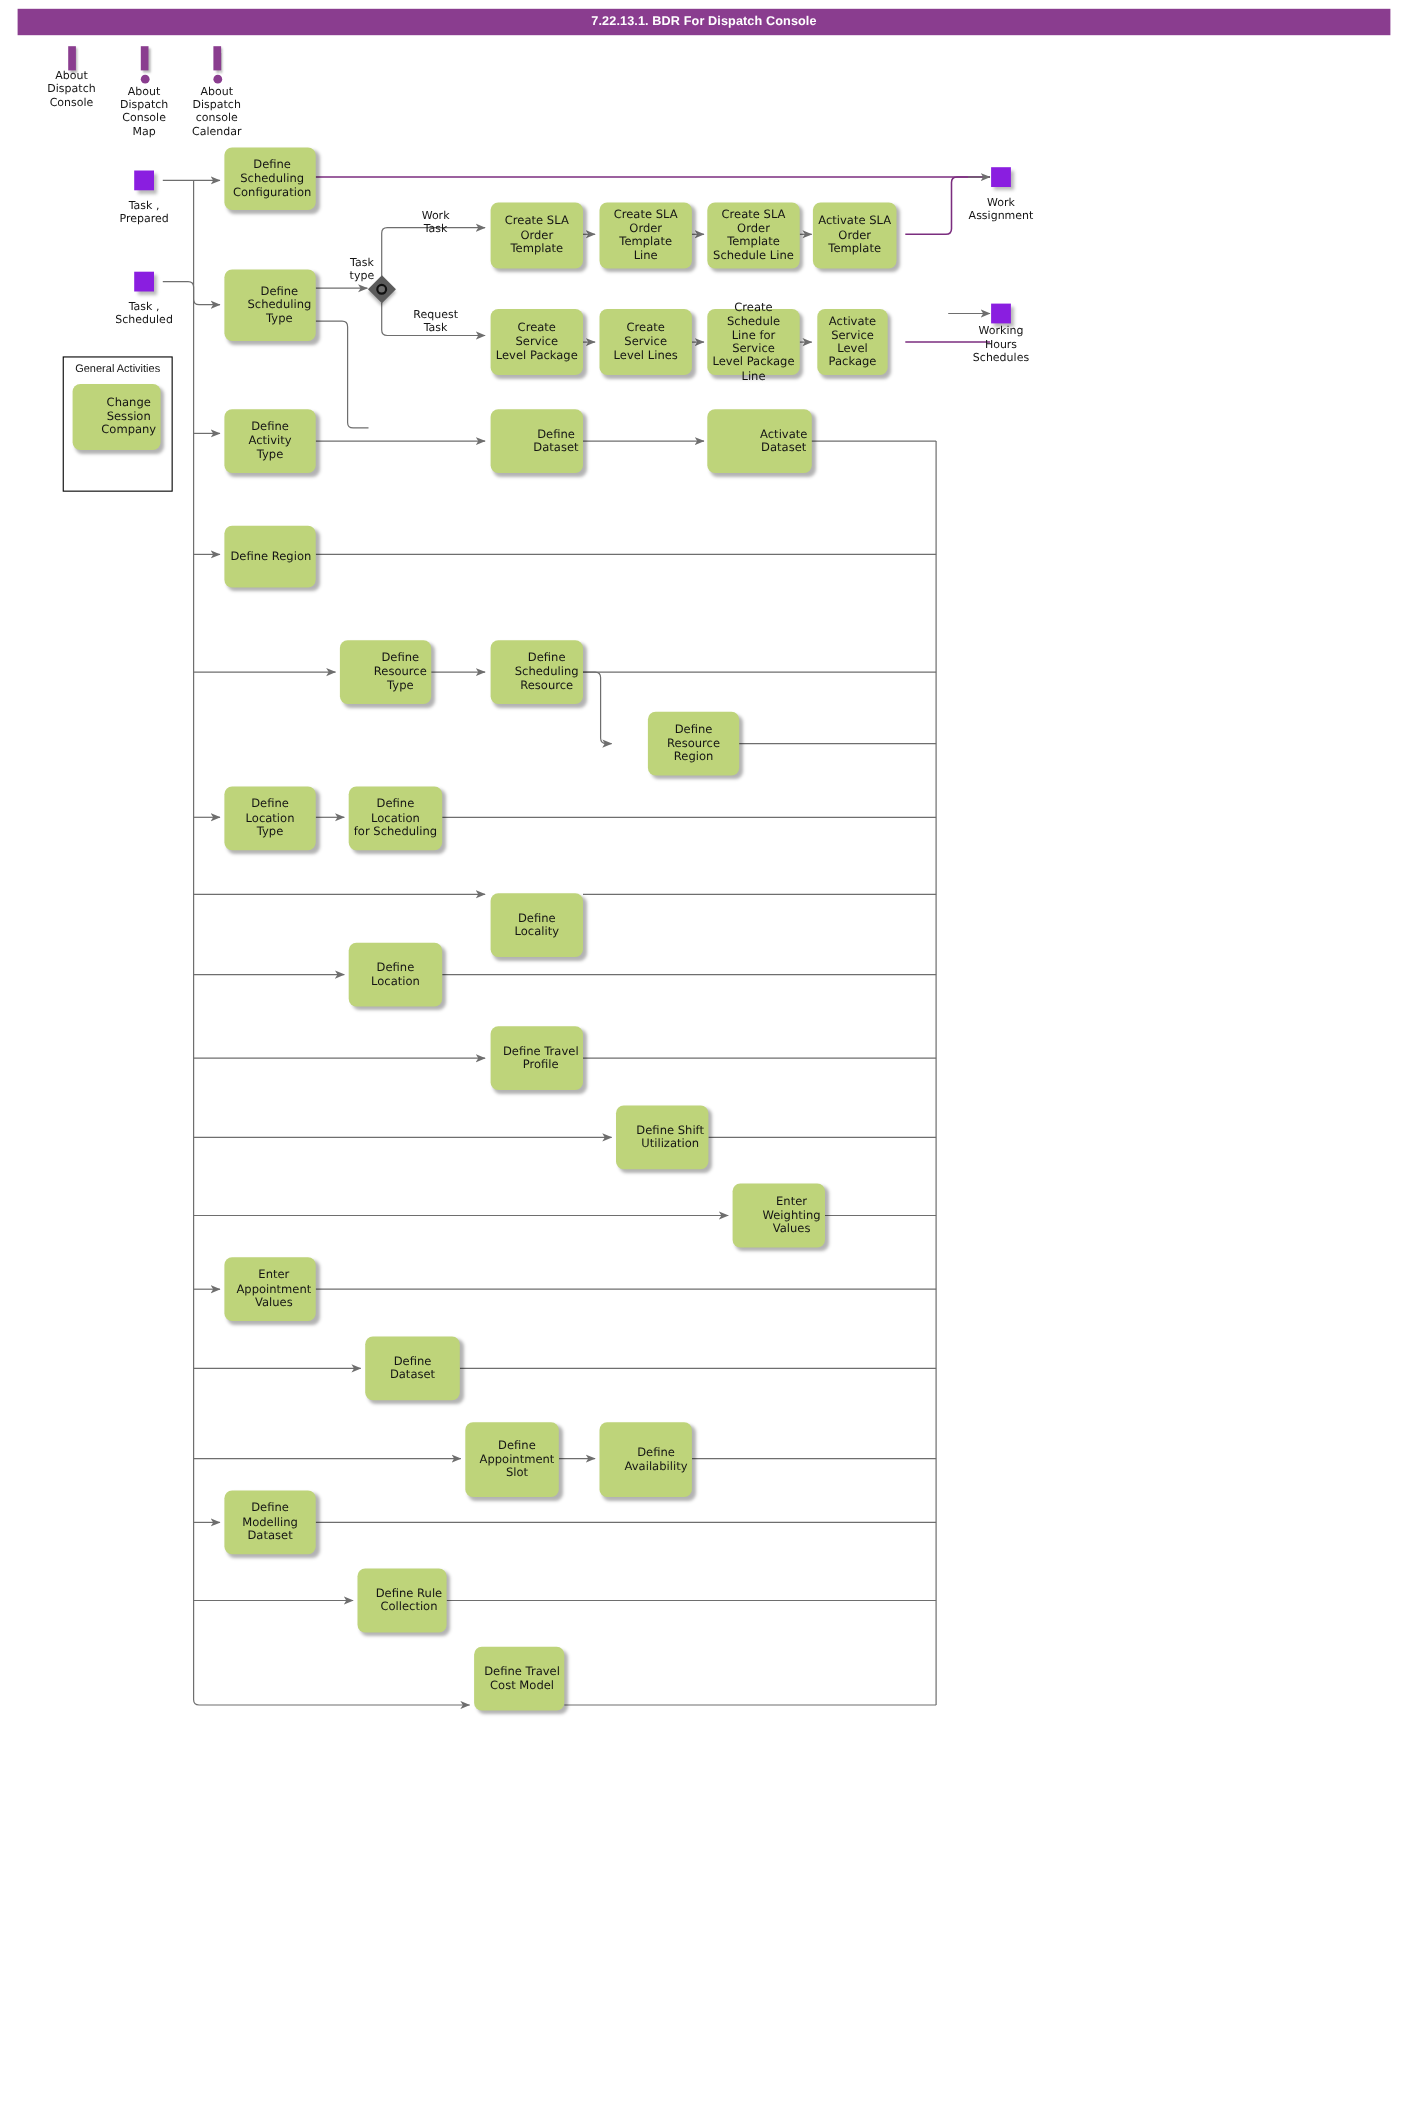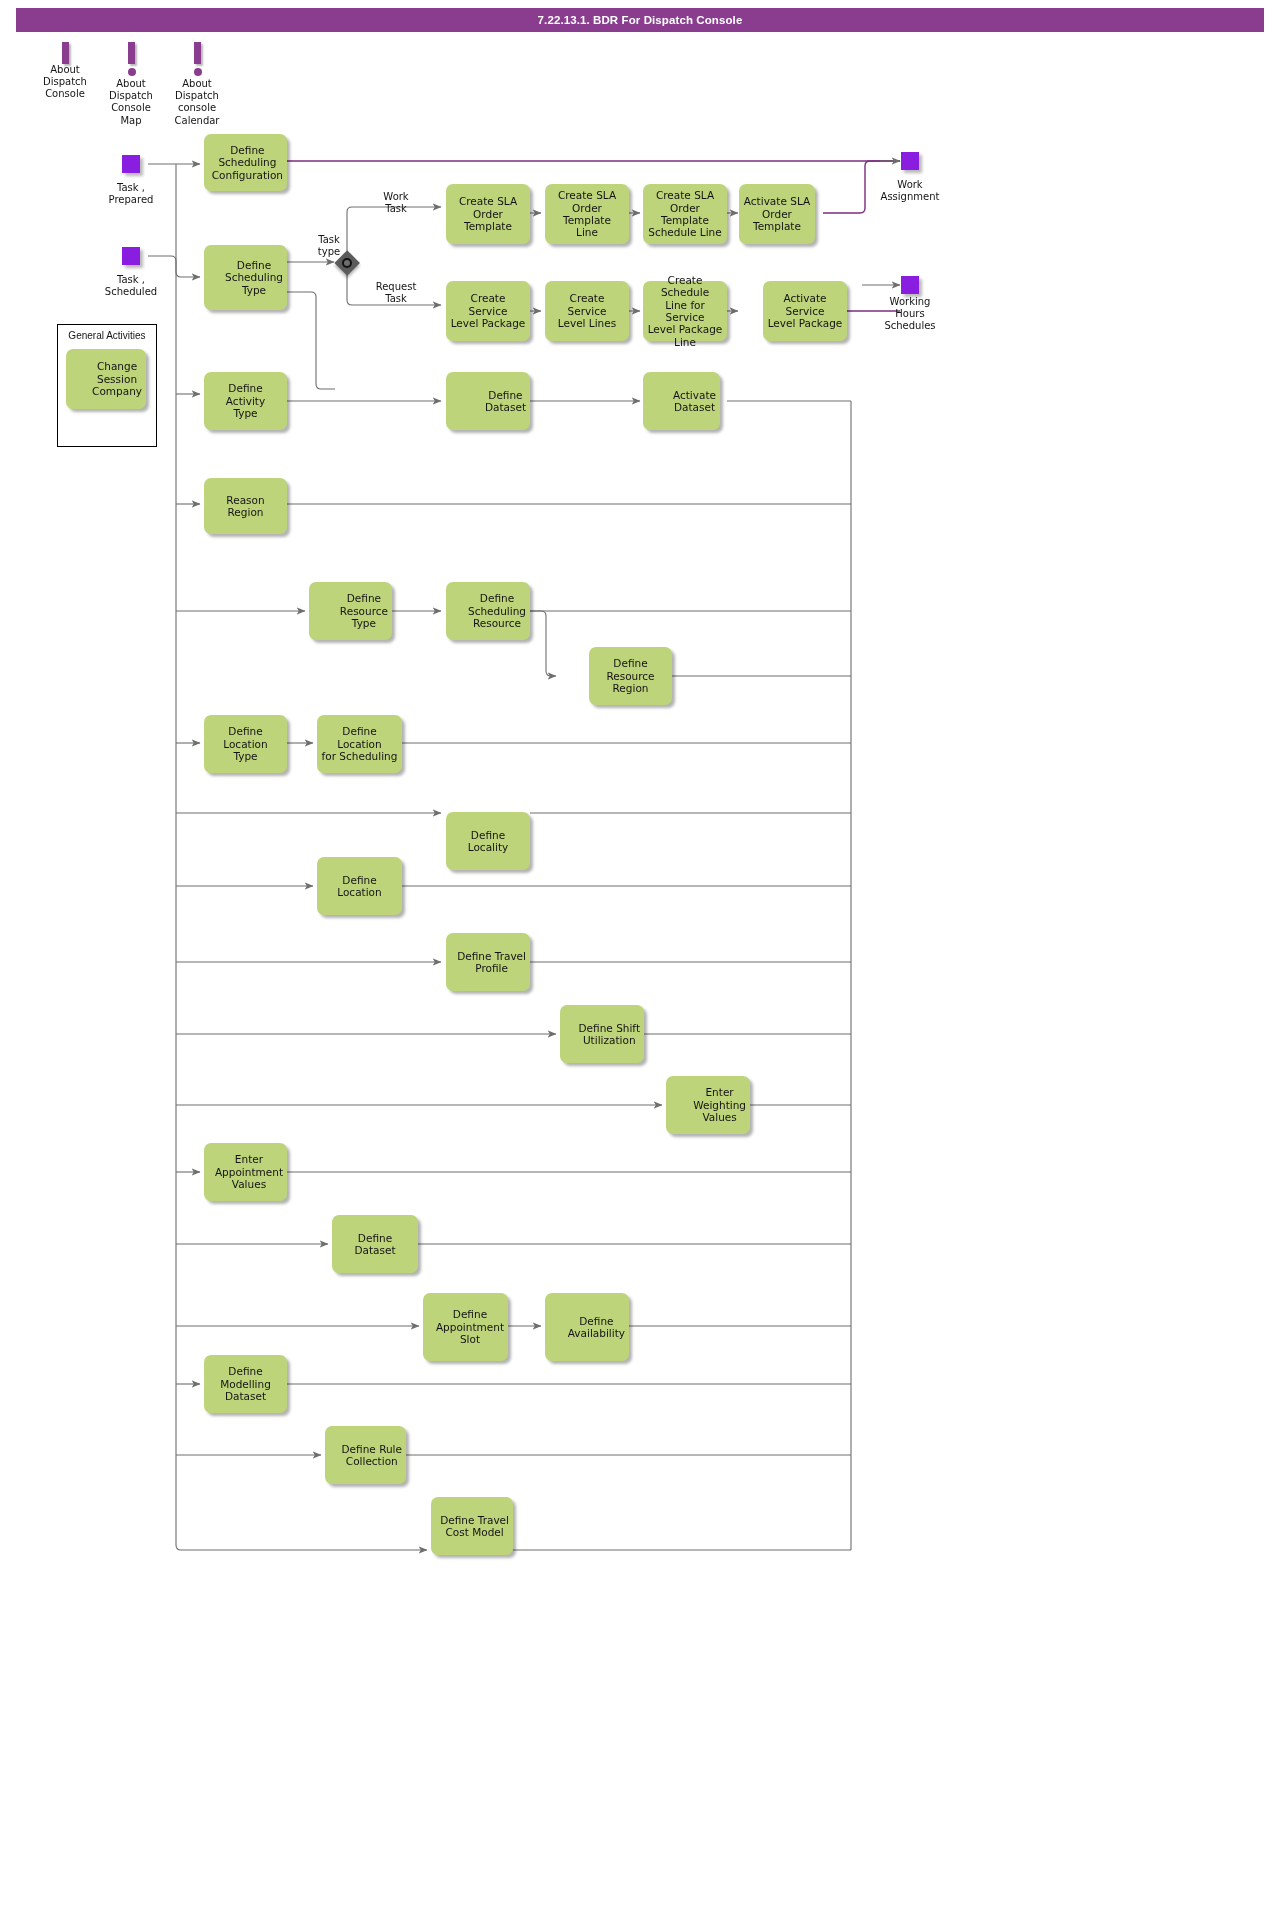--- a/index.html
+++ b/index.html
@@ -233,38 +233,38 @@
     </div>
 
   <div class="task" style="left:545px;top:281px;width:84px;height:60px;">
     <span>Create Service<br>Level Lines</span>
     </div>
 
   <div class="task" style="left:643px;top:281px;width:84px;height:60px;">
     <span>Create Schedule<br>Line for Service<br>Level Package<br>Line</span>
     </div>
 
-  <div class="task" style="left:763px;top:281px;width:84px;height:60px;">
+  <div class="task" style="left:743px;top:281px;width:64px;height:60px;">
     <span>Activate Service<br>Level Package</span>
     </div>
 
   <div class="task" style="left:204px;top:372px;width:83px;height:58px;">
     <span>Define Activity<br>Type</span>
     </div>
 
   <div class="task" style="left:446px;top:372px;width:84px;height:58px;">
     <span>Define<br>Dataset</span>
     </div>
 
-  <div class="task" style="left:643px;top:372px;width:77px;height:58px;">
+  <div class="task" style="left:643px;top:372px;width:95px;height:58px;">
     <span>Activate<br>Dataset</span>
     </div>
 
   <div class="task" style="left:204px;top:478px;width:83px;height:56px;">
-    <span>Reason Region</span>
+    <span>Define Region</span>
     </div>
 
   <div class="task" style="left:309px;top:582px;width:83px;height:58px;">
     <span>Define<br>Resource<br>Type</span>
     </div>
 
   <div class="task" style="left:446px;top:582px;width:84px;height:58px;">
     <span>Define<br>Scheduling<br>Resource</span>
     </div>
 

